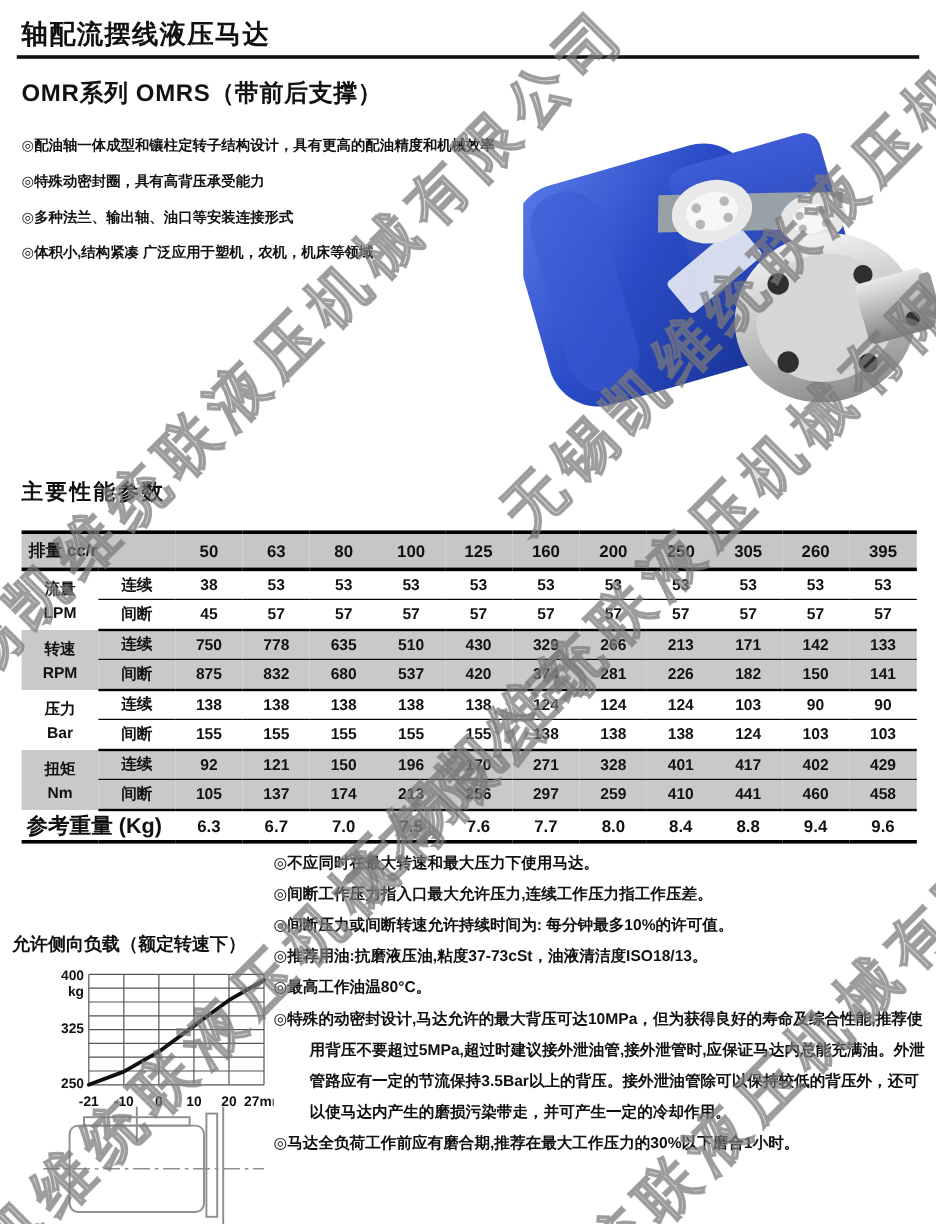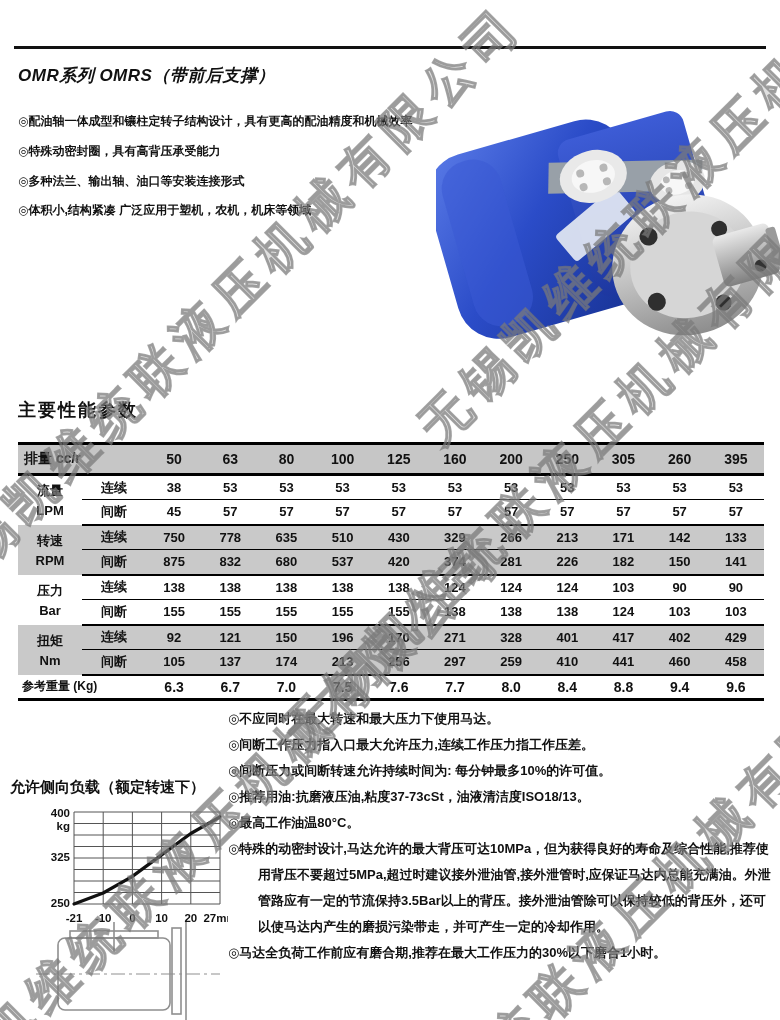--- a/index.html
+++ b/index.html
@@ -3,21 +3,21 @@
 <meta charset="utf-8">
 <style>
   * { margin:0; padding:0; box-sizing:border-box; }
   html,body { background:#ffffff; }
   body { font-family:"Liberation Sans","DejaVu Sans",sans-serif; color:#111; }
   .page { position:relative; width:780px; height:1020px; background:#fff; overflow:hidden; }
 
   
   .title { position:absolute; left:18px; top:14px; font-size:22px; font-weight:bold; letter-spacing:1px; }
   .title-rule { position:absolute; left:14px; top:46px; width:752px; height:3px; background:#111; }
-  .subtitle { position:absolute; left:18px; top:64px; font-size:17px; font-weight:bold; letter-spacing:0.5px;font-style:italic; }
+  .subtitle { position:absolute; left:18px; top:64px; font-size:20px; font-weight:bold; letter-spacing:0.5px; }
 
   
   .features { position:absolute; left:18px; top:110px; width:412px; }
   .feature { font-size:12px; font-weight:bold; line-height:1.9; margin-bottom:7px; }
 
   
   .photo { position:absolute; left:436px; top:84px; width:344px; height:258px; }
 
   
   .section-title { position:absolute; left:18px; top:398px; font-size:18px; font-weight:bold; letter-spacing:2px; }
@@ -25,21 +25,21 @@
   table.perf { width:100%; border-collapse:collapse; border-top:3px solid #000; border-bottom:3px solid #000; table-layout:fixed; }
   table.perf th, table.perf td { text-align:center; font-weight:bold; font-size:13px; padding:0; height:25px; vertical-align:middle; }
   table.perf thead th { background:#c6c6c6; border-bottom:3px solid #000; height:31px; font-size:14px; }
   table.perf thead th.h-lbl { text-align:left; padding-left:6px; }
   td.lbl { font-size:14px; }
   td.lbl .l2 { margin-top:3px; }
   tr.sub1 td.thin { border-bottom:1px solid #000; }
   tr.grp-end td { border-bottom:2.5px solid #000; }
   .shaded td { background:#c9c9c9; }
   tr.weight td { background:#fff; font-size:14px; }
-  tr.weight td.wlbl { font-size:12px; text-align:left; padding-left:4px; }
+  tr.weight td.wlbl { font-size:18px; text-align:left; padding-left:4px; }
 
   
   .sideload-title { position:absolute; left:10px; top:778px; font-size:15px; font-weight:bold; }
   .sideload-chart { position:absolute; left:28px; top:802px; }
   .sideload-drawing { position:absolute; left:34px; top:922px; }
   .sideload-chart text, .sideload-chart .tick { font-family:"Liberation Sans",sans-serif; }
 
   
   .notes { position:absolute; left:228px; top:706px; width:548px; }
   .note { font-size:13px; font-weight:bold; line-height:2.0; padding-left:30px; text-indent:-30px; }
@@ -49,20 +49,21 @@
         font-size:50px; font-weight:bold; letter-spacing:9px;
         color:rgba(140,140,140,0.28);
         -webkit-text-stroke:1.3px rgba(120,120,120,0.65);
         transform:rotate(-45deg); transform-origin:0 50%; }
 </style>
 </head>
 <body>
 
 <div class="page">
 
+  <div class="title">轴配流摆线液压马达</div>
   <div class="title-rule"></div>
   <div class="subtitle">OMR系列 OMRS（带前后支撑）</div>
 
   <div class="features" id="features-list">
       <div class="feature">◎配油轴一体成型和镶柱定转子结构设计，具有更高的配油精度和机械效率</div>
       <div class="feature">◎特殊动密封圈，具有高背压承受能力</div>
       <div class="feature">◎多种法兰、输出轴、油口等安装连接形式</div>
       <div class="feature">◎体积小,结构紧凑 广泛应用于塑机，农机，机床等领域</div>
     </div>
 

